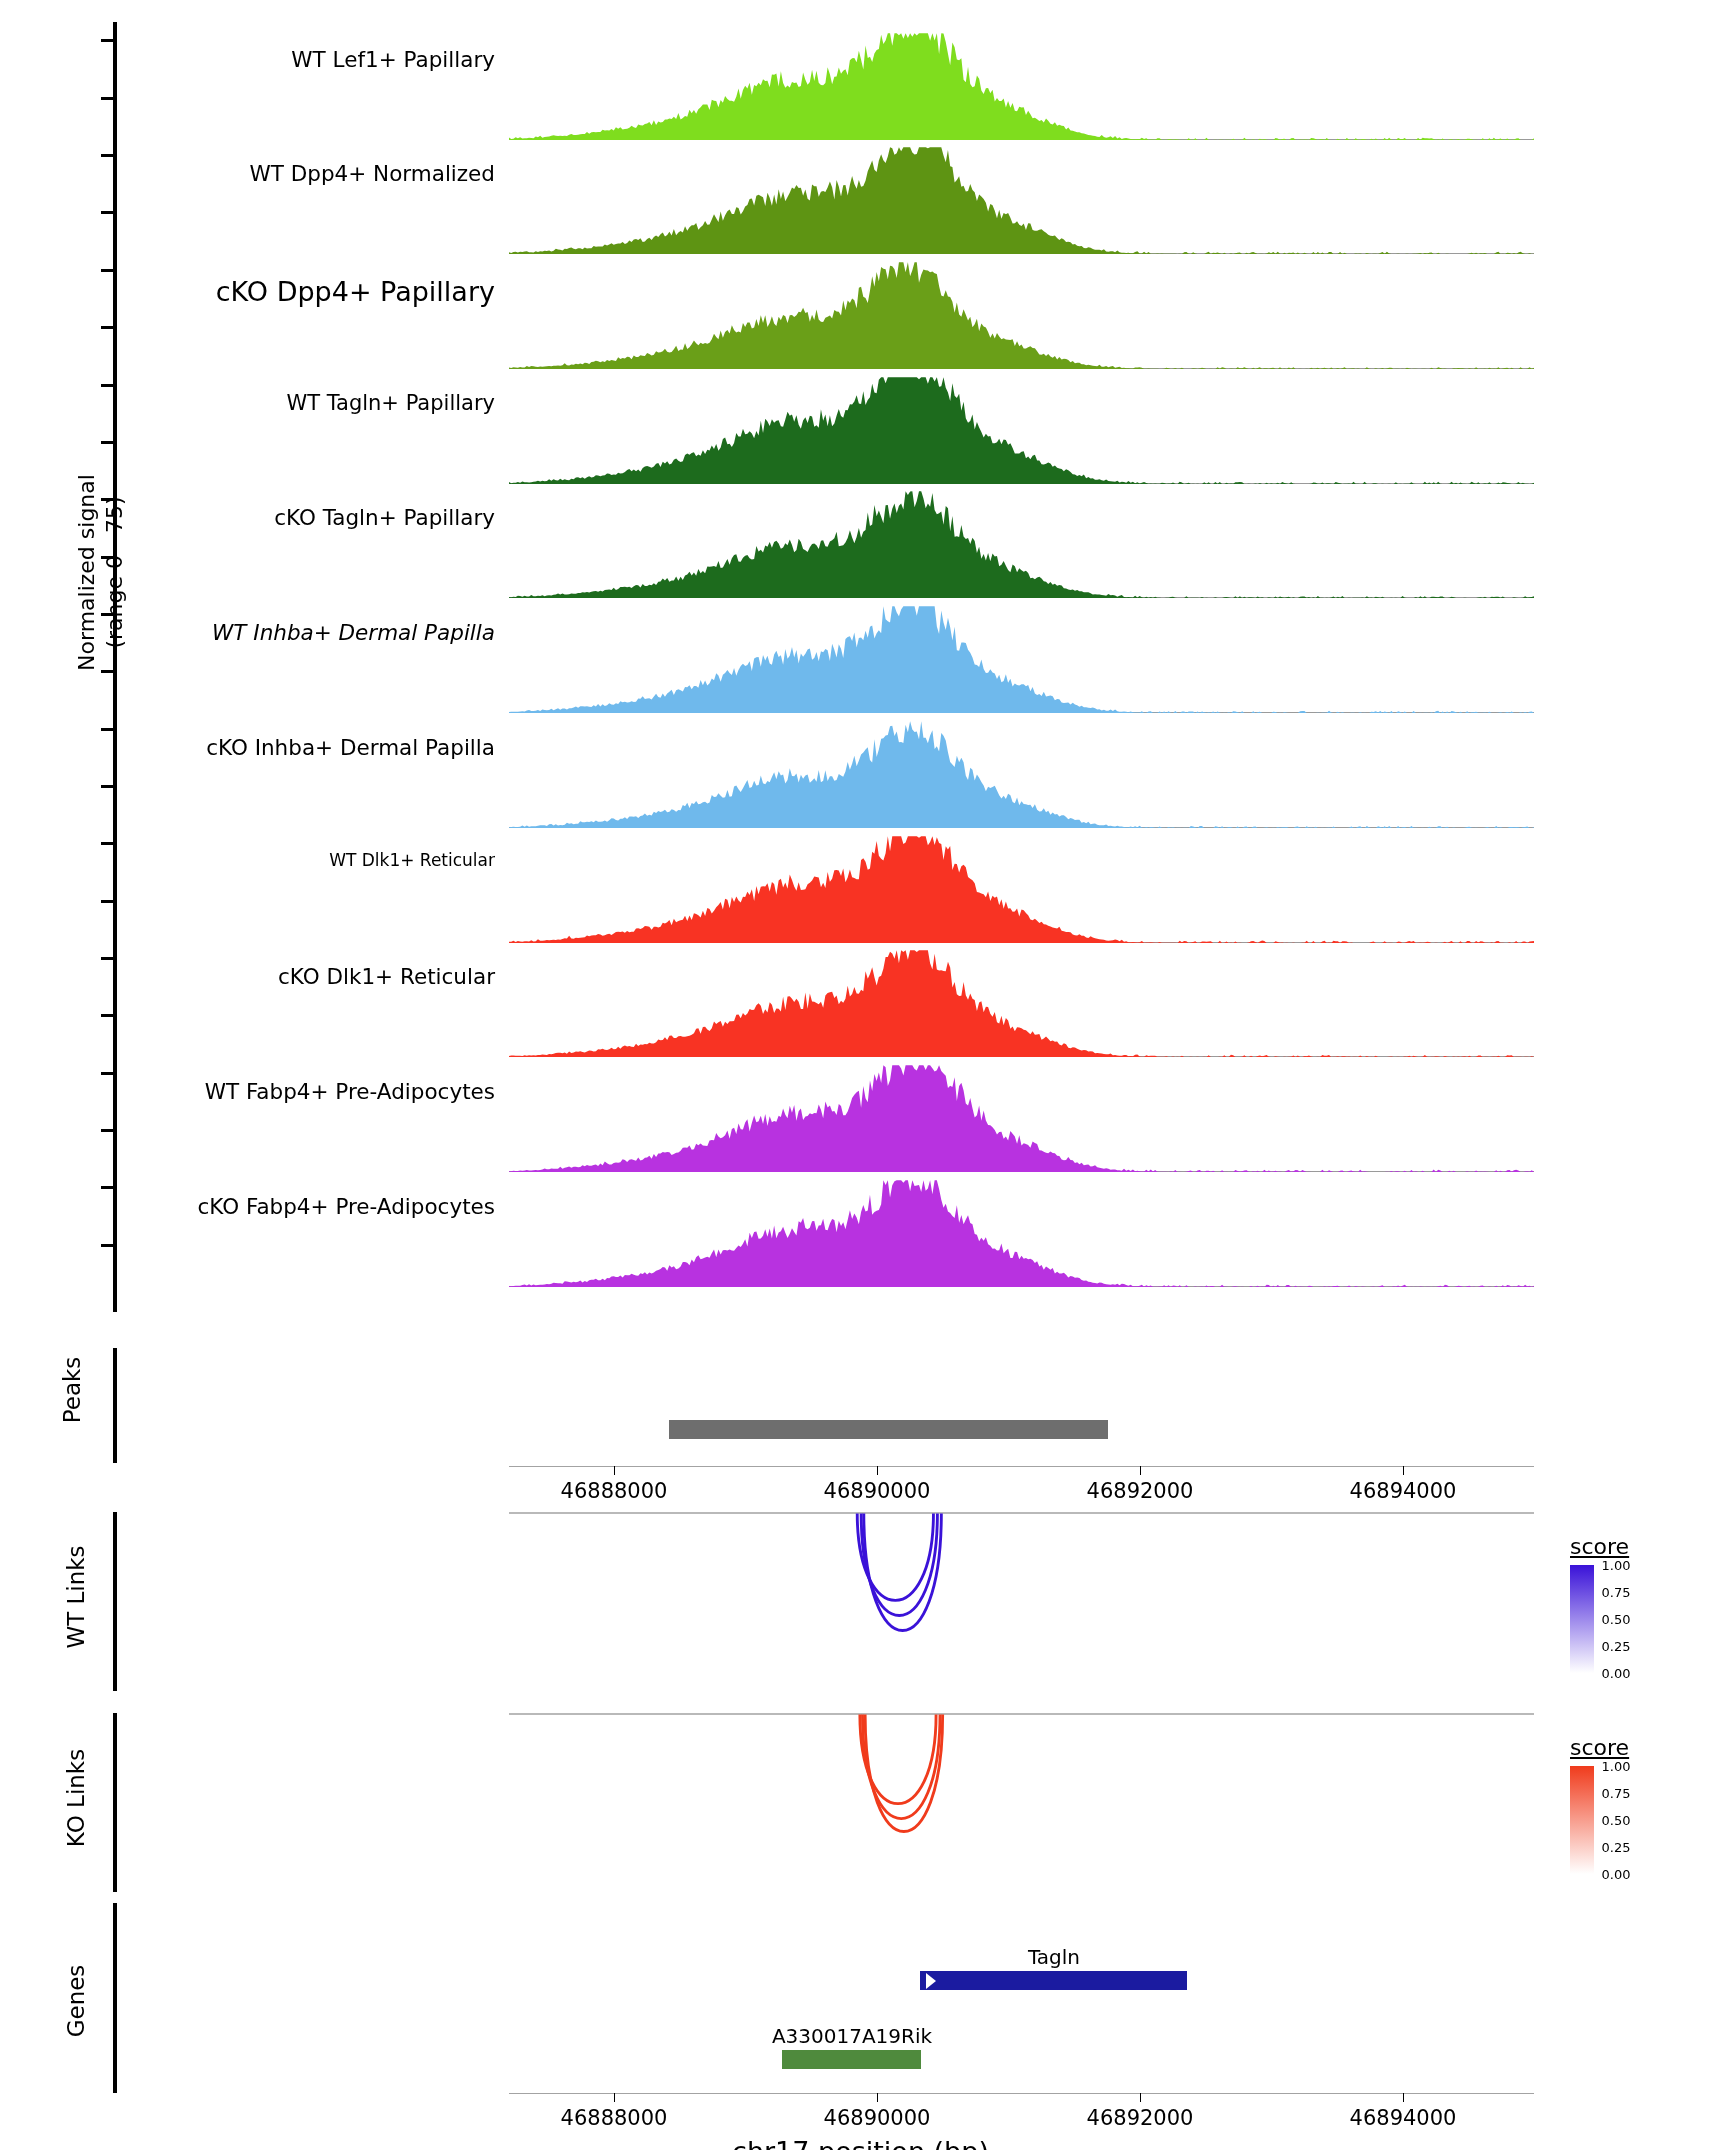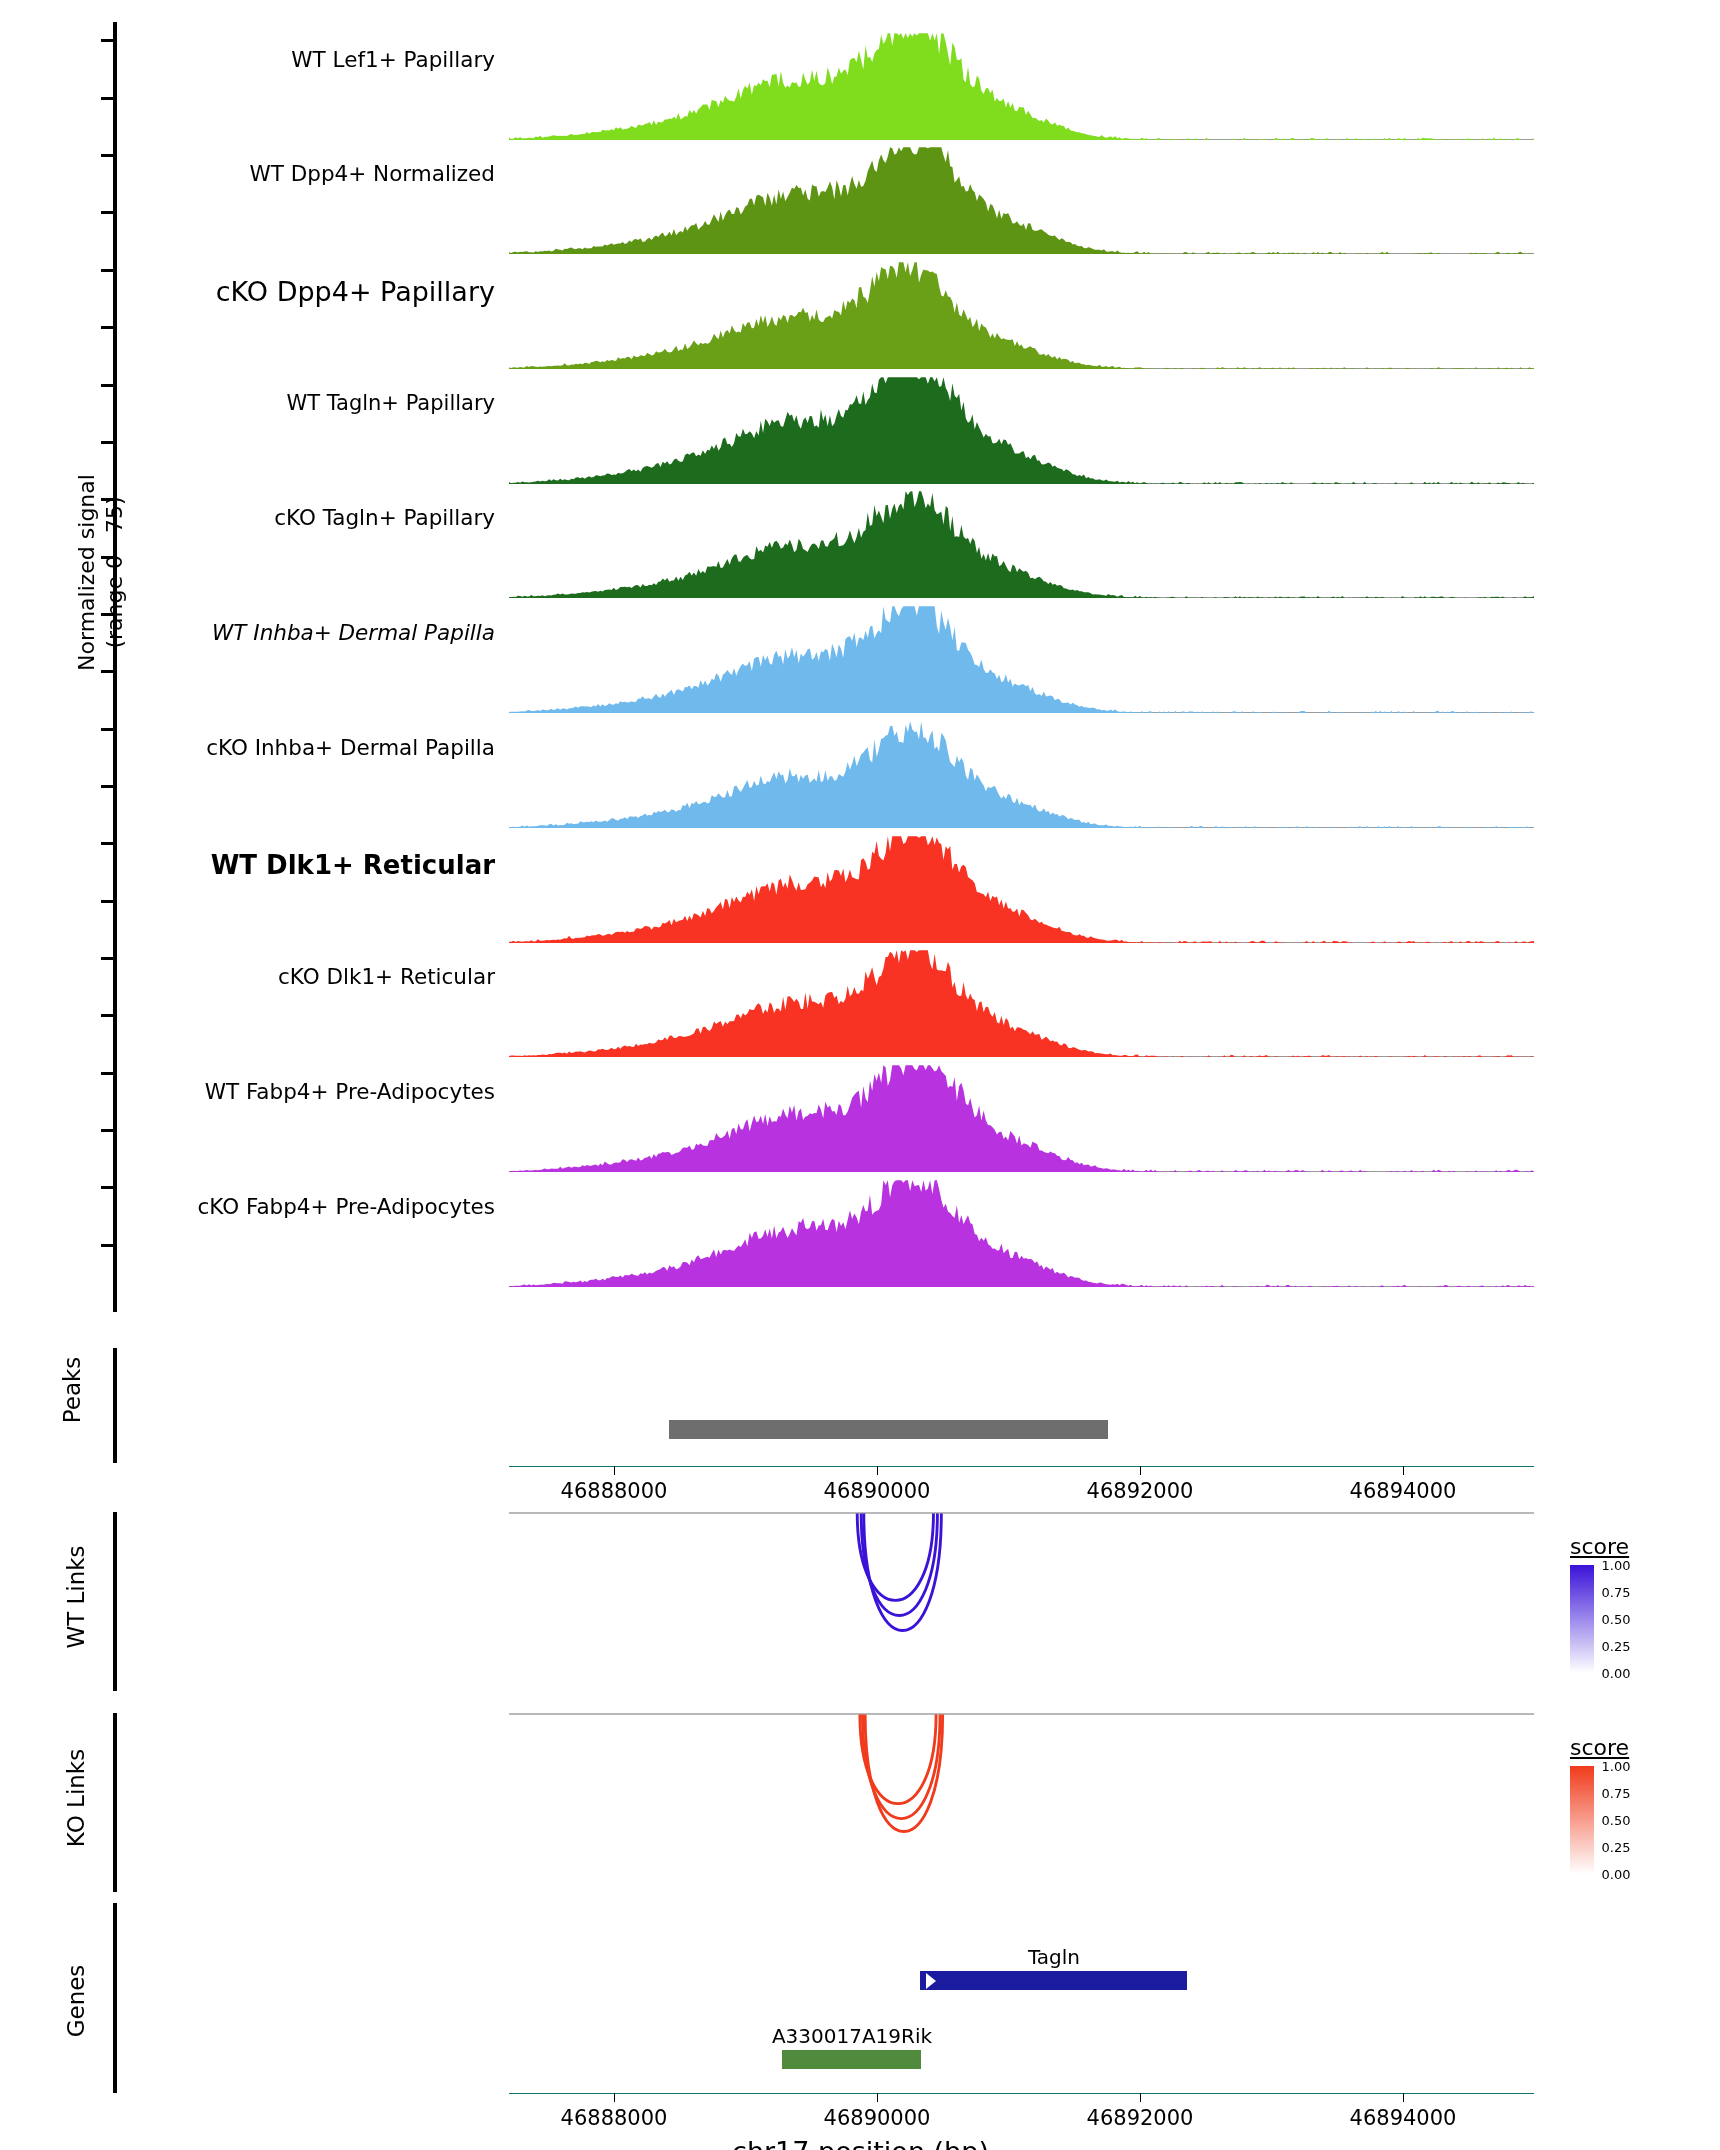--- a/index.html
+++ b/index.html
@@ -20,21 +20,21 @@
   .track svg{position:absolute;left:0;bottom:0;width:1025px;height:115px;display:block;}
   .track-label-wrap{position:absolute;left:0;width:495px;text-align:right;}
 
   
   .peaks-block{position:absolute;left:0;top:1348px;width:1721px;height:143px;}
   .peaks-axis{position:absolute;left:113px;top:0px;width:3.6px;height:115px;background:#000;}
   .peaks-title{position:absolute;left:-7.2px;top:29px;width:158px;transform:rotate(-90deg);transform-origin:center center;text-align:center;font-size:23px;}
   .peak-bar{position:absolute;background:#6e6e6e;height:18.6px;}
 
   
-  .xaxis{position:absolute;left:509px;width:1025px;height:1.4px;background:#0f766e;}
+  .xaxis{position:absolute;left:509px;width:1025px;height:1.4px;background:#a3a3a3;}
   .xtick{position:absolute;width:1.4px;height:8.6px;background:#000;top:0px;}
   .xtlabel{position:absolute;top:13px;font-size:21px;transform:translateX(-50%);white-space:nowrap;}
 
   
   .link-block{position:absolute;left:0;width:1721px;height:194px;}
   .link-axis{position:absolute;left:113px;top:7.2px;width:3.6px;height:179px;background:#000;}
   .link-title{position:absolute;width:179px;transform:rotate(-90deg);transform-origin:center center;text-align:center;font-size:23px;}
   .link-panel{position:absolute;left:509px;width:1025px;height:179px;top:7.2px;}
   .link-top{position:absolute;left:0;top:0;width:100%;height:2.2px;background:#b9b9b9;}
   .legend{position:absolute;font-size:21.5px;text-decoration:underline;}
@@ -130,21 +130,21 @@
             <path d="M0,155 L0.0,153.6 L3.1,153.4 L6.2,153.3 L9.3,153.2 L12.4,153.4 L15.5,153.0 L18.7,152.6 L21.8,152.9 L24.9,151.4 L28.0,150.7 L31.1,152.2 L34.2,152.1 L37.3,151.8 L40.4,150.7 L43.5,152.3 L46.6,150.1 L49.7,150.8 L52.8,151.0 L56.0,150.9 L59.1,149.2 L62.2,151.3 L65.3,149.8 L68.4,148.5 L71.5,150.3 L74.6,148.6 L77.7,148.6 L80.8,150.1 L83.9,148.2 L87.0,148.2 L90.2,147.3 L93.3,146.0 L96.4,147.8 L99.5,145.5 L102.6,145.6 L105.7,146.0 L108.8,145.7 L111.9,146.3 L115.0,146.5 L118.1,144.2 L121.2,146.0 L124.3,142.6 L127.5,145.9 L130.6,142.7 L133.7,145.1 L136.8,144.1 L139.9,141.5 L143.0,143.0 L146.1,143.4 L149.2,141.3 L152.3,142.5 L155.4,138.6 L158.5,140.1 L161.7,139.4 L164.8,140.5 L167.9,140.1 L171.0,138.5 L174.1,139.5 L177.2,139.2 L180.3,134.8 L183.4,135.1 L186.5,131.7 L189.6,135.5 L192.7,134.6 L195.8,134.3 L199.0,136.2 L202.1,132.1 L205.2,128.0 L208.3,132.5 L211.4,133.7 L214.5,127.9 L217.6,132.4 L220.7,127.9 L223.8,125.4 L226.9,122.5 L230.0,130.0 L233.2,123.4 L236.3,121.7 L239.4,123.2 L242.5,125.1 L245.6,118.7 L248.7,119.0 L251.8,116.2 L254.9,121.7 L258.0,117.4 L261.1,117.2 L264.2,119.9 L267.3,109.0 L270.5,116.4 L273.6,109.5 L276.7,116.6 L279.8,113.5 L282.9,106.7 L286.0,109.2 L289.1,99.4 L292.2,102.7 L295.3,111.2 L298.4,101.5 L301.5,99.0 L304.7,94.8 L307.8,99.0 L310.9,101.9 L314.0,92.3 L317.1,103.0 L320.2,95.0 L323.3,89.5 L326.4,86.2 L329.5,89.4 L332.6,87.8 L335.7,82.7 L338.8,96.4 L342.0,78.8 L345.1,77.0 L348.2,76.8 L351.3,90.4 L354.4,73.9 L357.5,81.8 L360.6,75.2 L363.7,86.0 L366.8,87.6 L369.9,73.2 L373.0,68.1 L376.2,76.7 L379.3,74.2 L382.4,87.7 L385.5,65.7 L388.6,79.3 L391.7,75.2 L394.8,62.8 L397.9,77.4 L401.0,67.2 L404.1,85.8 L407.2,71.9 L410.3,76.3 L413.5,72.1 L416.6,66.2 L419.7,64.8 L422.8,80.7 L425.9,78.1 L429.0,69.9 L432.1,82.6 L435.2,68.8 L438.3,70.0 L441.4,65.6 L444.5,67.4 L447.7,82.4 L450.8,58.4 L453.9,66.8 L457.0,77.6 L460.1,58.9 L463.2,65.2 L466.3,78.2 L469.4,51.8 L472.5,49.0 L475.6,47.8 L478.7,54.5 L481.8,42.5 L485.0,63.4 L488.1,50.3 L491.2,49.5 L494.3,53.5 L497.4,40.2 L500.5,49.9 L503.6,34.7 L506.7,32.7 L509.8,51.0 L512.9,43.8 L516.0,39.5 L519.2,43.8 L522.3,6.0 L525.4,24.2 L528.5,26.8 L531.6,28.8 L534.7,6.0 L537.8,6.0 L540.9,14.8 L544.0,19.8 L547.1,10.4 L550.2,6.0 L553.3,6.0 L556.5,6.0 L559.6,6.0 L562.7,6.0 L565.8,6.0 L568.9,19.2 L572.0,6.0 L575.1,6.0 L578.2,6.0 L581.3,6.0 L584.4,6.0 L587.5,6.0 L590.7,6.0 L593.8,6.0 L596.9,34.3 L600.0,44.8 L603.1,11.8 L606.2,28.5 L609.3,39.0 L612.4,21.9 L615.5,35.2 L618.6,53.8 L621.7,34.6 L624.8,67.4 L628.0,67.9 L631.1,56.6 L634.2,56.5 L637.3,57.4 L640.4,66.6 L643.5,70.9 L646.6,77.4 L649.7,87.3 L652.8,88.0 L655.9,90.6 L659.0,80.4 L662.2,93.7 L665.3,99.0 L668.4,98.9 L671.5,93.8 L674.6,98.5 L677.7,99.9 L680.8,107.4 L683.9,101.5 L687.0,112.0 L690.1,110.3 L693.2,100.9 L696.3,112.6 L699.5,107.3 L702.6,117.9 L705.7,113.9 L708.8,116.0 L711.9,116.5 L715.0,114.8 L718.1,114.7 L721.2,117.5 L724.3,115.9 L727.4,124.8 L730.5,118.6 L733.7,127.6 L736.8,129.7 L739.9,128.6 L743.0,131.4 L746.1,125.3 L749.2,132.0 L752.3,131.1 L755.4,130.6 L758.5,131.6 L761.6,137.1 L764.7,135.6 L767.8,135.7 L771.0,140.5 L774.1,140.9 L777.2,140.6 L780.3,140.3 L783.4,143.2 L786.5,140.8 L789.6,143.3 L792.7,144.1 L795.8,146.1 L798.9,144.9 L802.0,147.0 L805.2,147.1 L808.3,147.5 L811.4,148.1 L814.5,147.4 L817.6,148.4 L820.7,150.2 L823.8,149.9 L826.9,151.5 L830.0,150.3 L833.1,152.0 L836.2,152.0 L839.3,150.1 L842.5,152.1 L845.6,150.0 L848.7,152.7 L851.8,153.1 L854.9,153.3 L858.0,152.8 L861.1,153.1 L864.2,153.8 L867.3,152.9 L870.4,154.1 L873.5,154.2 L876.7,154.4 L879.8,154.3 L882.9,152.5 L886.0,154.5 L889.1,154.6 L892.2,152.8 L895.3,152.6 L898.4,154.5 L901.5,154.8 L904.6,154.5 L907.7,153.0 L910.8,154.7 L914.0,152.9 L917.1,154.7 L920.2,152.6 L923.3,154.8 L926.4,154.9 L929.5,152.2 L932.6,155.0 L935.7,154.9 L938.8,152.9 L941.9,152.8 L945.0,154.8 L948.2,152.8 L951.3,153.0 L954.4,152.8 L957.5,155.0 L960.6,152.9 L963.7,154.8 L966.8,152.9 L969.9,153.8 L973.0,154.7 L976.1,153.8 L979.2,154.7 L982.3,153.0 L985.5,154.8 L988.6,152.9 L991.7,154.7 L994.8,155.0 L997.9,154.8 L1001.0,155.0 L1004.1,153.8 L1007.2,155.0 L1010.3,152.6 L1013.4,153.0 L1016.5,153.9 L1019.7,154.9 L1022.8,152.5 L1025.9,155.0 L1029.0,155.0 L1032.1,155.0 L1035.2,154.9 L1038.3,152.6 L1041.4,154.9 L1044.5,153.9 L1047.6,153.1 L1050.7,155.0 L1053.8,154.9 L1057.0,154.9 L1060.1,155.0 L1063.2,155.0 L1066.3,153.3 L1069.4,153.7 L1072.5,155.0 L1075.6,154.7 L1078.7,155.0 L1081.8,153.9 L1084.9,154.8 L1088.0,154.9 L1091.2,155.0 L1094.3,155.0 L1097.4,154.9 L1100.5,155.0 L1103.6,152.4 L1106.7,152.3 L1109.8,152.2 L1112.9,155.0 L1116.0,154.9 L1119.1,155.0 L1122.2,155.0 L1125.3,155.0 L1128.5,154.8 L1131.6,155.0 L1134.7,154.8 L1137.8,154.6 L1140.9,154.7 L1144.0,151.9 L1147.1,154.4 L1150.2,155.0 L1153.3,154.9 L1156.4,153.2 L1159.5,155.0 L1162.7,154.1 L1165.8,155.0 L1168.9,155.0 L1172.0,155.0 L1175.1,154.8 L1178.2,154.8 L1181.3,155.0 L1184.4,154.9 L1187.5,154.1 L1190.6,154.9 L1193.7,154.6 L1196.8,154.9 L1200.0,155.0 L1203.1,153.2 L1206.2,153.7 L1209.3,152.7 L1212.4,154.4 L1215.5,152.2 L1218.6,154.8 L1221.7,153.0 L1224.8,154.1 L1227.9,155.0 L1231.0,152.1 L1234.2,155.0 L1237.3,155.0 L1240.4,152.6 L1243.5,153.5 L1246.6,155.0 L1249.7,153.0 L1252.8,155.0 L1255.9,154.9 L1259.0,155.0 L1262.1,152.1 L1265.2,155.0 L1268.3,155.0 L1271.5,154.6 L1274.6,154.9 L1277.7,154.8 L1280.8,154.5 L1283.9,154.9 L1287.0,154.0 L1290.1,155.0 L1293.2,152.4 L1296.3,152.0 L1299.4,155.0 L1302.5,153.0 L1305.7,155.0 L1308.8,152.8 L1311.9,155.0 L1315.0,152.3 L1318.1,152.9 L1321.2,153.9 L1324.3,155.0 L1327.4,153.3 L1330.5,154.9 L1333.6,155.0 L1336.7,152.7 L1339.8,155.0 L1343.0,153.8 L1346.1,154.1 L1349.2,153.4 L1352.3,154.5 L1355.4,154.8 L1358.5,154.8 L1361.6,154.4 L1364.7,155.0 L1367.8,153.4 L1370.9,155.0 L1374.0,155.0 L1377.2,155.0 L1380.3,154.8 L1383.4,154.1 L1386.5,155.0 L1389.6,154.7 L1392.7,153.6 L1395.8,154.7 L1398.9,152.8 L1402.0,155.0 L1405.1,154.9 L1408.2,154.9 L1411.3,154.1 L1414.5,155.0 L1417.6,153.6 L1420.7,155.0 L1423.8,153.4 L1426.9,152.8 L1430.0,155.0 L1430,155 Z" fill="#6FB9EC"></path>
           </svg>
         </div>
         <div class="track-label-wrap" style="top: 735px;"><span style="font-size: 21.5px;">cKO Inhba+ Dermal Papilla</span></div>
         <div class="track" style="top: 717px; height: 111px;">
           <div class="baseline"></div>
           <svg viewBox="0 0 1430 155" preserveAspectRatio="none" style="height: 111px;">
             <path d="M0,155 L0.0,154.0 L3.1,153.6 L6.2,153.4 L9.3,153.7 L12.4,153.5 L15.5,153.4 L18.7,151.4 L21.8,153.1 L24.9,151.4 L28.0,153.1 L31.1,152.4 L34.2,152.5 L37.3,152.6 L40.4,152.0 L43.5,151.1 L46.6,151.0 L49.7,151.0 L52.8,152.1 L56.0,149.8 L59.1,149.5 L62.2,151.6 L65.3,149.8 L68.4,151.5 L71.5,150.8 L74.6,151.1 L77.7,150.5 L80.8,147.8 L83.9,149.2 L87.0,148.5 L90.2,149.7 L93.3,149.0 L96.4,148.9 L99.5,145.6 L102.6,146.8 L105.7,147.1 L108.8,146.2 L111.9,146.5 L115.0,145.5 L118.1,146.8 L121.2,144.7 L124.3,146.1 L127.5,146.2 L130.6,146.0 L133.7,144.5 L136.8,146.1 L139.9,144.2 L143.0,141.5 L146.1,141.8 L149.2,143.9 L152.3,144.7 L155.4,142.0 L158.5,142.1 L161.7,140.1 L164.8,142.4 L167.9,139.0 L171.0,139.1 L174.1,139.2 L177.2,138.5 L180.3,140.9 L183.4,138.2 L186.5,137.6 L189.6,134.7 L192.7,137.8 L195.8,136.4 L199.0,137.7 L202.1,132.4 L205.2,134.1 L208.3,131.4 L211.4,132.7 L214.5,131.6 L217.6,129.6 L220.7,133.1 L223.8,132.4 L226.9,128.8 L230.0,129.9 L233.2,132.4 L236.3,130.0 L239.4,130.3 L242.5,122.8 L245.6,124.8 L248.7,119.9 L251.8,127.1 L254.9,120.2 L258.0,121.6 L261.1,117.3 L264.2,121.7 L267.3,121.3 L270.5,119.0 L273.6,118.2 L276.7,120.7 L279.8,119.5 L282.9,108.9 L286.0,111.6 L289.1,111.5 L292.2,106.4 L295.3,110.0 L298.4,112.7 L301.5,111.9 L304.7,102.0 L307.8,111.4 L310.9,110.7 L314.0,96.9 L317.1,95.7 L320.2,100.9 L323.3,104.7 L326.4,99.5 L329.5,93.7 L332.6,88.0 L335.7,99.2 L338.8,97.9 L342.0,89.0 L345.1,95.6 L348.2,94.9 L351.3,81.7 L354.4,92.5 L357.5,93.8 L360.6,89.3 L363.7,91.1 L366.8,83.8 L369.9,77.3 L373.0,86.9 L376.2,75.6 L379.3,81.8 L382.4,80.3 L385.5,93.0 L388.6,88.1 L391.7,71.6 L394.8,82.4 L397.9,82.7 L401.0,79.0 L404.1,91.5 L407.2,80.7 L410.3,86.3 L413.5,81.7 L416.6,80.3 L419.7,91.8 L422.8,88.9 L425.9,85.5 L429.0,90.4 L432.1,73.9 L435.2,91.1 L438.3,89.0 L441.4,74.4 L444.5,89.2 L447.7,82.8 L450.8,82.8 L453.9,88.9 L457.0,87.8 L460.1,79.5 L463.2,81.8 L466.3,83.5 L469.4,76.0 L472.5,62.8 L475.6,73.6 L478.7,65.3 L481.8,54.0 L485.0,68.7 L488.1,61.0 L491.2,52.4 L494.3,49.6 L497.4,45.4 L500.5,42.3 L503.6,60.1 L506.7,63.6 L509.8,31.0 L512.9,56.0 L516.0,45.4 L519.2,30.5 L522.3,29.8 L525.4,25.8 L528.5,25.1 L531.6,12.9 L534.7,12.2 L537.8,26.5 L540.9,20.3 L544.0,35.1 L547.1,35.0 L550.2,36.3 L553.3,10.7 L556.5,21.2 L559.6,6.0 L562.7,17.6 L565.8,20.8 L568.9,20.1 L572.0,31.0 L575.1,6.0 L578.2,29.1 L581.3,29.1 L584.4,36.6 L587.5,25.7 L590.7,18.4 L593.8,44.7 L596.9,40.9 L600.0,48.1 L603.1,22.5 L606.2,26.2 L609.3,32.9 L612.4,49.3 L615.5,62.9 L618.6,66.5 L621.7,69.9 L624.8,54.0 L628.0,63.3 L631.1,57.0 L634.2,63.1 L637.3,82.0 L640.4,87.8 L643.5,70.7 L646.6,73.5 L649.7,88.6 L652.8,80.3 L655.9,85.0 L659.0,90.9 L662.2,95.7 L665.3,103.6 L668.4,97.5 L671.5,99.0 L674.6,97.9 L677.7,96.1 L680.8,102.6 L683.9,109.1 L687.0,113.9 L690.1,110.0 L693.2,114.5 L696.3,107.1 L699.5,109.4 L702.6,118.6 L705.7,120.5 L708.8,112.5 L711.9,123.3 L715.0,117.8 L718.1,121.6 L721.2,121.8 L724.3,122.8 L727.4,122.6 L730.5,127.2 L733.7,121.8 L736.8,129.5 L739.9,132.0 L743.0,131.7 L746.1,127.3 L749.2,133.0 L752.3,131.0 L755.4,136.5 L758.5,133.2 L761.6,136.1 L764.7,135.5 L767.8,139.1 L771.0,137.3 L774.1,137.3 L777.2,139.6 L780.3,142.8 L783.4,140.9 L786.5,142.0 L789.6,143.8 L792.7,143.5 L795.8,143.6 L798.9,147.7 L802.0,146.7 L805.2,148.4 L808.3,146.3 L811.4,149.6 L814.5,148.9 L817.6,148.6 L820.7,150.3 L823.8,151.0 L826.9,151.0 L830.0,151.2 L833.1,150.0 L836.2,152.1 L839.3,152.0 L842.5,152.7 L845.6,152.9 L848.7,151.7 L851.8,153.0 L854.9,152.8 L858.0,153.6 L861.1,153.9 L864.2,154.0 L867.3,152.9 L870.4,154.1 L873.5,152.7 L876.7,153.8 L879.8,152.0 L882.9,154.3 L886.0,154.5 L889.1,153.5 L892.2,154.7 L895.3,153.6 L898.4,154.0 L901.5,154.8 L904.6,154.6 L907.7,152.8 L910.8,154.8 L914.0,154.5 L917.1,154.9 L920.2,153.5 L923.3,154.6 L926.4,153.8 L929.5,155.0 L932.6,154.8 L935.7,154.8 L938.8,155.0 L941.9,154.8 L945.0,154.8 L948.2,154.9 L951.3,152.3 L954.4,152.9 L957.5,154.1 L960.6,155.0 L963.7,152.2 L966.8,152.2 L969.9,155.0 L973.0,154.9 L976.1,155.0 L979.2,155.0 L982.3,155.0 L985.5,152.6 L988.6,153.1 L991.7,155.0 L994.8,152.5 L997.9,155.0 L1001.0,154.5 L1004.1,153.5 L1007.2,154.0 L1010.3,155.0 L1013.4,155.0 L1016.5,152.8 L1019.7,155.0 L1022.8,155.0 L1025.9,153.3 L1029.0,153.0 L1032.1,155.0 L1035.2,155.0 L1038.3,153.3 L1041.4,152.9 L1044.5,155.0 L1047.6,154.9 L1050.7,154.9 L1053.8,154.8 L1057.0,153.8 L1060.1,155.0 L1063.2,155.0 L1066.3,154.8 L1069.4,155.0 L1072.5,153.5 L1075.6,154.6 L1078.7,153.9 L1081.8,153.8 L1084.9,153.5 L1088.0,154.9 L1091.2,155.0 L1094.3,154.9 L1097.4,153.2 L1100.5,153.0 L1103.6,154.5 L1106.7,155.0 L1109.8,155.0 L1112.9,152.7 L1116.0,154.8 L1119.1,154.3 L1122.2,155.0 L1125.3,153.3 L1128.5,155.0 L1131.6,154.9 L1134.7,154.7 L1137.8,154.9 L1140.9,154.7 L1144.0,154.2 L1147.1,155.0 L1150.2,152.9 L1153.3,155.0 L1156.4,155.0 L1159.5,155.0 L1162.7,155.0 L1165.8,155.0 L1168.9,155.0 L1172.0,154.6 L1175.1,152.9 L1178.2,154.7 L1181.3,155.0 L1184.4,153.4 L1187.5,152.4 L1190.6,155.0 L1193.7,155.0 L1196.8,152.3 L1200.0,154.2 L1203.1,154.9 L1206.2,154.9 L1209.3,155.0 L1212.4,152.7 L1215.5,153.5 L1218.6,154.8 L1221.7,152.4 L1224.8,155.0 L1227.9,152.3 L1231.0,154.8 L1234.2,155.0 L1237.3,155.0 L1240.4,152.3 L1243.5,155.0 L1246.6,154.1 L1249.7,153.7 L1252.8,154.9 L1255.9,154.8 L1259.0,152.3 L1262.1,154.8 L1265.2,154.6 L1268.3,154.9 L1271.5,155.0 L1274.6,154.5 L1277.7,155.0 L1280.8,154.9 L1283.9,153.3 L1287.0,154.8 L1290.1,155.0 L1293.2,154.7 L1296.3,152.5 L1299.4,152.6 L1302.5,154.9 L1305.7,154.3 L1308.8,153.2 L1311.9,155.0 L1315.0,155.0 L1318.1,154.2 L1321.2,155.0 L1324.3,154.9 L1327.4,155.0 L1330.5,154.9 L1333.6,154.7 L1336.7,153.6 L1339.8,153.2 L1343.0,154.8 L1346.1,155.0 L1349.2,154.8 L1352.3,155.0 L1355.4,155.0 L1358.5,155.0 L1361.6,154.8 L1364.7,153.5 L1367.8,154.6 L1370.9,154.9 L1374.0,155.0 L1377.2,152.2 L1380.3,154.8 L1383.4,154.0 L1386.5,155.0 L1389.6,155.0 L1392.7,154.9 L1395.8,153.5 L1398.9,153.6 L1402.0,153.8 L1405.1,153.5 L1408.2,154.1 L1411.3,155.0 L1414.5,153.9 L1417.6,153.5 L1420.7,152.9 L1423.8,155.0 L1426.9,155.0 L1430.0,153.8 L1430,155 Z" fill="#6FB9EC"></path>
           </svg>
         </div>
-        <div class="track-label-wrap" style="top: 850px;"><span style="font-size: 26px; font-weight: bold;">WT Dlk1+ Reticular</span></div>
+        <div class="track-label-wrap" style="top: 850px;"><span style="font-size: 17px;">WT Dlk1+ Reticular</span></div>
         <div class="track" style="top: 832px; height: 111px;">
           <div class="baseline"></div>
           <svg viewBox="0 0 1430 155" preserveAspectRatio="none" style="height: 111px;">
             <path d="M0,155 L0.0,153.4 L3.1,153.4 L6.2,151.9 L9.3,153.7 L12.4,152.3 L15.5,152.9 L18.7,153.1 L21.8,152.5 L24.9,152.5 L28.0,152.8 L31.1,151.0 L34.2,152.8 L37.3,152.7 L40.4,149.9 L43.5,151.7 L46.6,151.8 L49.7,151.5 L52.8,150.8 L56.0,151.0 L59.1,150.8 L62.2,150.6 L65.3,150.7 L68.4,150.0 L71.5,150.6 L74.6,149.5 L77.7,148.4 L80.8,148.8 L83.9,144.9 L87.0,148.7 L90.2,149.1 L93.3,147.7 L96.4,147.9 L99.5,147.6 L102.6,147.3 L105.7,147.0 L108.8,144.7 L111.9,145.5 L115.0,144.6 L118.1,144.3 L121.2,144.3 L124.3,142.5 L127.5,143.1 L130.6,144.8 L133.7,144.2 L136.8,142.7 L139.9,142.0 L143.0,143.8 L146.1,141.8 L149.2,139.8 L152.3,139.4 L155.4,139.7 L158.5,139.0 L161.7,140.7 L164.8,138.2 L167.9,140.0 L171.0,139.4 L174.1,139.4 L177.2,134.7 L180.3,134.5 L183.4,135.5 L186.5,134.1 L189.6,131.4 L192.7,131.5 L195.8,132.3 L199.0,136.4 L202.1,132.2 L205.2,132.2 L208.3,133.3 L211.4,132.4 L214.5,126.6 L217.6,127.8 L220.7,126.0 L223.8,122.9 L226.9,130.2 L230.0,121.3 L233.2,126.1 L236.3,124.3 L239.4,123.4 L242.5,122.5 L245.6,117.1 L248.7,124.4 L251.8,116.6 L254.9,123.0 L258.0,113.6 L261.1,114.5 L264.2,116.2 L267.3,119.3 L270.5,110.0 L273.6,117.4 L276.7,106.3 L279.8,107.6 L282.9,113.8 L286.0,109.8 L289.1,105.0 L292.2,102.1 L295.3,97.8 L298.4,108.2 L301.5,93.1 L304.7,94.5 L307.8,106.6 L310.9,90.7 L314.0,97.6 L317.1,90.1 L320.2,95.6 L323.3,98.3 L326.4,90.3 L329.5,90.8 L332.6,83.3 L335.7,87.8 L338.8,79.9 L342.0,96.5 L345.1,75.5 L348.2,86.9 L351.3,76.3 L354.4,75.9 L357.5,76.1 L360.6,71.6 L363.7,83.2 L366.8,69.9 L369.9,72.6 L373.0,87.6 L376.2,67.7 L379.3,65.4 L382.4,77.6 L385.5,70.4 L388.6,79.1 L391.7,59.4 L394.8,67.2 L397.9,76.0 L401.0,81.9 L404.1,70.2 L407.2,81.0 L410.3,80.8 L413.5,80.0 L416.6,73.1 L419.7,70.8 L422.8,67.6 L425.9,62.2 L429.0,62.7 L432.1,63.7 L435.2,77.3 L438.3,70.9 L441.4,78.3 L444.5,55.8 L447.7,69.3 L450.8,65.4 L453.9,53.3 L457.0,52.9 L460.1,53.6 L463.2,61.3 L466.3,51.0 L469.4,70.0 L472.5,63.7 L475.6,52.4 L478.7,63.1 L481.8,64.2 L485.0,65.9 L488.1,66.0 L491.2,39.1 L494.3,36.8 L497.4,41.6 L500.5,52.6 L503.6,50.8 L506.7,27.7 L509.8,30.4 L512.9,12.6 L516.0,33.3 L519.2,37.4 L522.3,39.7 L525.4,29.6 L528.5,6.0 L531.6,26.8 L534.7,6.0 L537.8,6.0 L540.9,6.0 L544.0,6.0 L547.1,6.0 L550.2,16.7 L553.3,14.5 L556.5,6.0 L559.6,6.0 L562.7,6.0 L565.8,6.0 L568.9,6.0 L572.0,7.9 L575.1,6.0 L578.2,6.0 L581.3,6.0 L584.4,18.5 L587.5,13.9 L590.7,6.0 L593.8,18.1 L596.9,7.2 L600.0,15.5 L603.1,16.9 L606.2,39.1 L609.3,20.0 L612.4,24.3 L615.5,19.7 L618.6,53.2 L621.7,44.5 L624.8,44.7 L628.0,56.4 L631.1,47.9 L634.2,45.7 L637.3,49.3 L640.4,62.8 L643.5,65.3 L646.6,67.5 L649.7,71.6 L652.8,83.7 L655.9,84.4 L659.0,85.8 L662.2,87.1 L665.3,91.1 L668.4,83.1 L671.5,96.4 L674.6,89.1 L677.7,91.7 L680.8,90.2 L683.9,102.3 L687.0,93.9 L690.1,107.3 L693.2,97.0 L696.3,106.9 L699.5,106.5 L702.6,111.3 L705.7,111.0 L708.8,106.9 L711.9,118.1 L715.0,108.3 L718.1,109.1 L721.2,113.2 L724.3,116.3 L727.4,122.3 L730.5,123.4 L733.7,121.0 L736.8,124.0 L739.9,127.2 L743.0,125.2 L746.1,128.7 L749.2,129.2 L752.3,131.0 L755.4,132.0 L758.5,133.3 L761.6,134.2 L764.7,134.6 L767.8,132.4 L771.0,137.8 L774.1,138.5 L777.2,139.6 L780.3,139.6 L783.4,140.0 L786.5,143.0 L789.6,144.1 L792.7,144.5 L795.8,142.7 L798.9,144.8 L802.0,145.0 L805.2,147.4 L808.3,148.0 L811.4,145.4 L814.5,147.4 L817.6,148.3 L820.7,149.1 L823.8,149.7 L826.9,150.0 L830.0,150.5 L833.1,151.4 L836.2,151.9 L839.3,151.4 L842.5,151.0 L845.6,150.0 L848.7,150.8 L851.8,152.6 L854.9,150.3 L858.0,153.2 L861.1,152.7 L864.2,153.9 L867.3,153.9 L870.4,153.7 L873.5,154.1 L876.7,154.3 L879.8,153.9 L882.9,152.1 L886.0,154.5 L889.1,154.3 L892.2,154.3 L895.3,153.8 L898.4,154.2 L901.5,154.8 L904.6,154.8 L907.7,153.7 L910.8,154.8 L914.0,154.6 L917.1,154.6 L920.2,154.5 L923.3,154.8 L926.4,154.5 L929.5,154.7 L932.6,154.9 L935.7,152.0 L938.8,154.0 L941.9,152.1 L945.0,152.5 L948.2,155.0 L951.3,154.4 L954.4,153.5 L957.5,152.5 L960.6,155.0 L963.7,154.6 L966.8,153.0 L969.9,153.0 L973.0,153.1 L976.1,153.0 L979.2,152.6 L982.3,155.0 L985.5,155.0 L988.6,155.0 L991.7,152.0 L994.8,155.0 L997.9,154.8 L1001.0,153.0 L1004.1,155.0 L1007.2,154.2 L1010.3,154.9 L1013.4,153.0 L1016.5,155.0 L1019.7,154.5 L1022.8,154.9 L1025.9,155.0 L1029.0,155.0 L1032.1,154.3 L1035.2,152.4 L1038.3,152.3 L1041.4,153.5 L1044.5,155.0 L1047.6,153.0 L1050.7,151.6 L1053.8,152.2 L1057.0,154.9 L1060.1,154.9 L1063.2,155.0 L1066.3,155.0 L1069.4,152.5 L1072.5,153.5 L1075.6,154.7 L1078.7,154.3 L1081.8,155.0 L1084.9,154.8 L1088.0,155.0 L1091.2,155.0 L1094.3,154.7 L1097.4,155.0 L1100.5,155.0 L1103.6,155.0 L1106.7,154.8 L1109.8,154.7 L1112.9,152.0 L1116.0,155.0 L1119.1,155.0 L1122.2,152.2 L1125.3,155.0 L1128.5,154.9 L1131.6,154.9 L1134.7,152.8 L1137.8,151.9 L1140.9,155.0 L1144.0,154.4 L1147.1,155.0 L1150.2,151.9 L1153.3,152.7 L1156.4,152.5 L1159.5,155.0 L1162.7,152.5 L1165.8,152.5 L1168.9,152.9 L1172.0,155.0 L1175.1,154.2 L1178.2,155.0 L1181.3,155.0 L1184.4,155.0 L1187.5,155.0 L1190.6,155.0 L1193.7,155.0 L1196.8,155.0 L1200.0,155.0 L1203.1,153.7 L1206.2,152.9 L1209.3,155.0 L1212.4,155.0 L1215.5,155.0 L1218.6,154.8 L1221.7,152.7 L1224.8,154.9 L1227.9,154.7 L1231.0,154.7 L1234.2,155.0 L1237.3,155.0 L1240.4,152.8 L1243.5,153.2 L1246.6,154.9 L1249.7,154.7 L1252.8,153.2 L1255.9,152.3 L1259.0,153.2 L1262.1,152.3 L1265.2,155.0 L1268.3,154.7 L1271.5,154.2 L1274.6,154.8 L1277.7,154.3 L1280.8,153.3 L1283.9,153.7 L1287.0,155.0 L1290.1,155.0 L1293.2,154.8 L1296.3,155.0 L1299.4,155.0 L1302.5,154.8 L1305.7,153.1 L1308.8,155.0 L1311.9,153.7 L1315.0,152.2 L1318.1,154.8 L1321.2,154.9 L1324.3,155.0 L1327.4,152.7 L1330.5,155.0 L1333.6,155.0 L1336.7,152.1 L1339.8,152.3 L1343.0,154.8 L1346.1,154.9 L1349.2,152.3 L1352.3,154.3 L1355.4,152.7 L1358.5,152.9 L1361.6,154.7 L1364.7,154.7 L1367.8,154.9 L1370.9,154.0 L1374.0,155.0 L1377.2,152.5 L1380.3,152.1 L1383.4,154.6 L1386.5,154.7 L1389.6,155.0 L1392.7,154.9 L1395.8,153.9 L1398.9,155.0 L1402.0,154.7 L1405.1,152.3 L1408.2,155.0 L1411.3,155.0 L1414.5,152.9 L1417.6,152.9 L1420.7,154.9 L1423.8,152.8 L1426.9,152.7 L1430.0,152.1 L1430,155 Z" fill="#F83323"></path>
           </svg>
         </div>
         <div class="track-label-wrap" style="top: 964px;"><span style="font-size: 21.5px;">cKO Dlk1+ Reticular</span></div>
         <div class="track" style="top: 946px; height: 111px;">
           <div class="baseline"></div>
           <svg viewBox="0 0 1430 155" preserveAspectRatio="none" style="height: 111px;">

